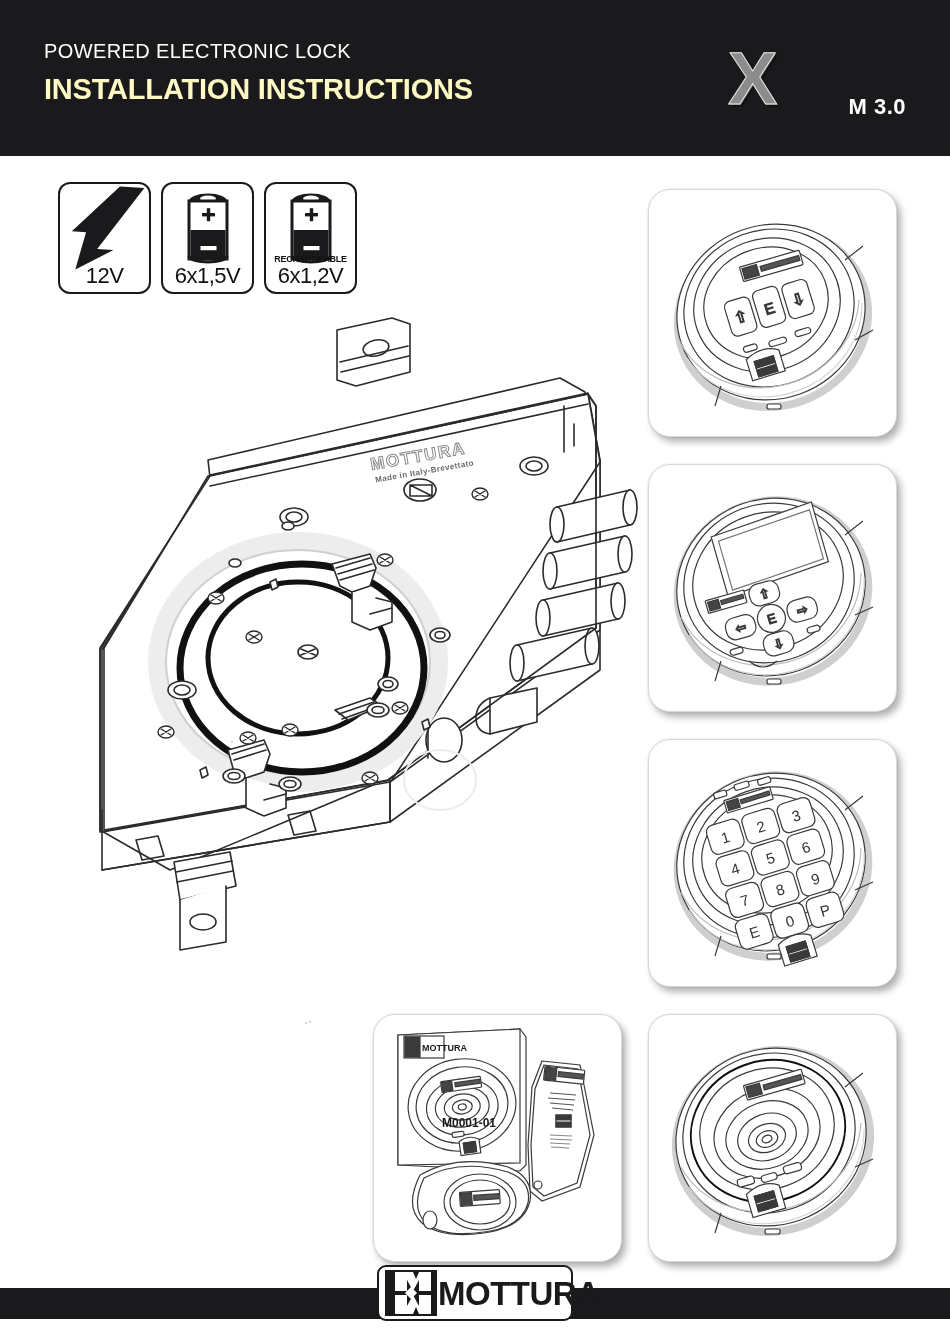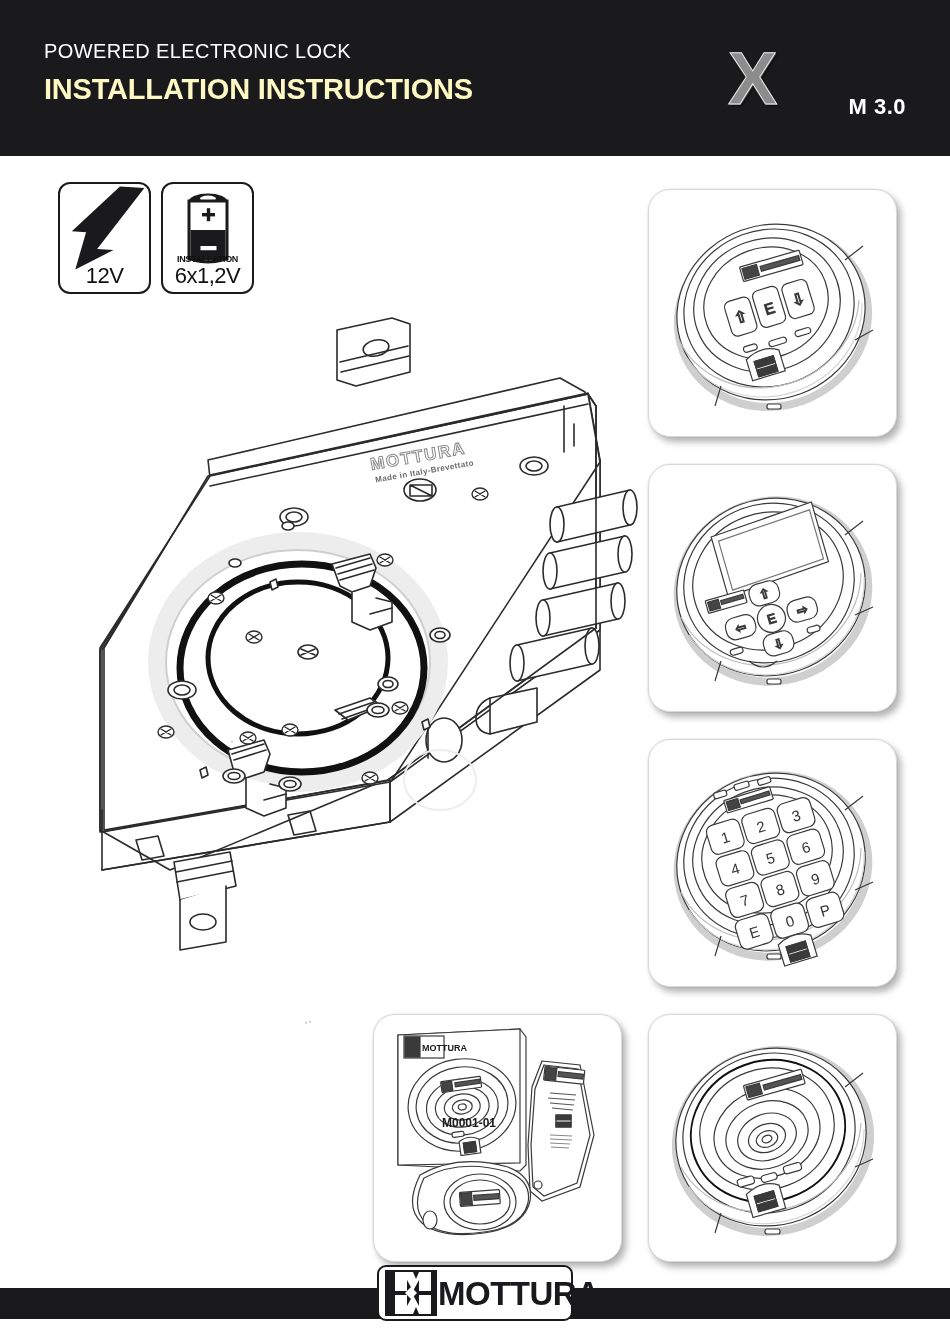--- a/index.html
+++ b/index.html
@@ -152,36 +152,52 @@
 
 <div class="spec-row">
 
   <div class="spec-box">
     <svg class="bolt" viewBox="0 0 90 88" aria-hidden="true">
       <polygon points="72,2 30,66 46,66 10,88 18,50 4,50 48,2" fill="#1a1a1c" transform="translate(6,0) rotate(4 45 45) scale(1.02,1)"></polygon>
     </svg>
     <div class="spec-sublabel"></div>
     <div class="spec-label">12V</div>
   </div>
-
 
   <div class="spec-box">
     <svg class="batt" viewBox="0 0 52 76" aria-hidden="true">
       <ellipse cx="26" cy="9" rx="19" ry="7.5" fill="#1a1a1c"></ellipse>
       <ellipse cx="26" cy="9" rx="11" ry="4.2" fill="#ffffff"></ellipse>
       <ellipse cx="26" cy="7.6" rx="11" ry="4.2" fill="#1a1a1c"></ellipse>
       <ellipse cx="26" cy="6.6" rx="8" ry="3" fill="#ffffff"></ellipse>
       <rect x="7" y="9" width="38" height="58" fill="#ffffff" stroke="#1a1a1c" stroke-width="3"></rect>
       <rect x="8.5" y="38" width="35" height="28" fill="#1a1a1c"></rect>
       <rect x="20" y="21" width="13" height="3.4" fill="#1a1a1c"></rect>
       <rect x="24.8" y="16.2" width="3.4" height="13" fill="#1a1a1c"></rect>
       <rect x="18.5" y="54" width="16" height="4.2" fill="#ffffff"></rect>
       <path d="M7 64 a19 6 0 0 0 38 0" fill="none" stroke="#1a1a1c" stroke-width="3"></path>
     </svg>
-    <div class="spec-sublabel">INSTALLATION</div>
+    <div class="spec-sublabel"></div>
+    <div class="spec-label">6x1,5V</div>
+  </div>
+
+  <div class="spec-box">
+    <svg class="batt" viewBox="0 0 52 76" aria-hidden="true">
+      <ellipse cx="26" cy="9" rx="19" ry="7.5" fill="#1a1a1c"></ellipse>
+      <ellipse cx="26" cy="9" rx="11" ry="4.2" fill="#ffffff"></ellipse>
+      <ellipse cx="26" cy="7.6" rx="11" ry="4.2" fill="#1a1a1c"></ellipse>
+      <ellipse cx="26" cy="6.6" rx="8" ry="3" fill="#ffffff"></ellipse>
+      <rect x="7" y="9" width="38" height="58" fill="#ffffff" stroke="#1a1a1c" stroke-width="3"></rect>
+      <rect x="8.5" y="38" width="35" height="28" fill="#1a1a1c"></rect>
+      <rect x="20" y="21" width="13" height="3.4" fill="#1a1a1c"></rect>
+      <rect x="24.8" y="16.2" width="3.4" height="13" fill="#1a1a1c"></rect>
+      <rect x="18.5" y="54" width="16" height="4.2" fill="#ffffff"></rect>
+      <path d="M7 64 a19 6 0 0 0 38 0" fill="none" stroke="#1a1a1c" stroke-width="3"></path>
+    </svg>
+    <div class="spec-sublabel">RECHARGEABLE</div>
     <div class="spec-label">6x1,2V</div>
   </div>
 
 </div>
 
 <div class="lock-art">
   <svg viewBox="0 0 600 720" aria-hidden="true">
     <g fill="none" stroke="#2b2b2b" stroke-width="1.6" stroke-linejoin="round" stroke-linecap="round">
 
       <path d="M297,20 L352,8 L370,14 L370,62 L316,76 L297,70 Z" fill="#fff"></path>

